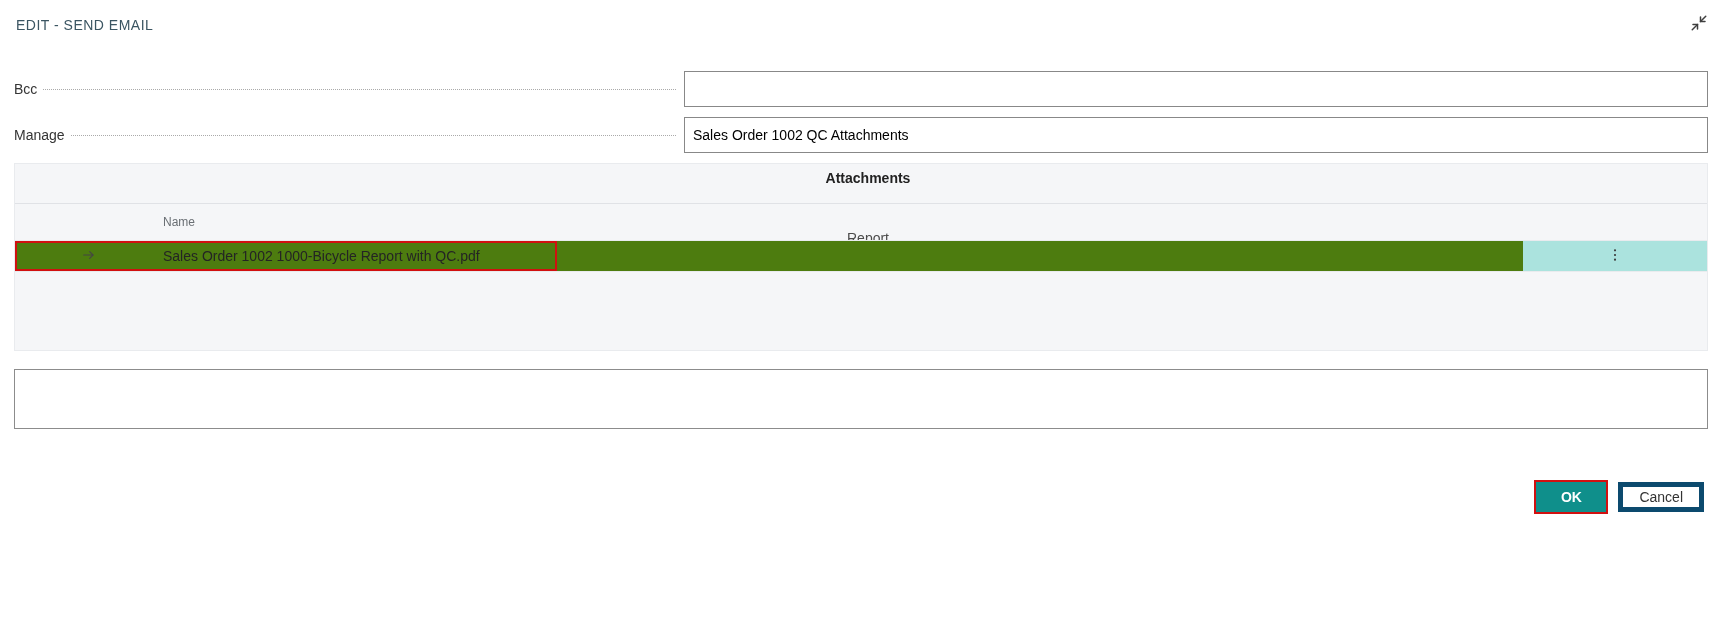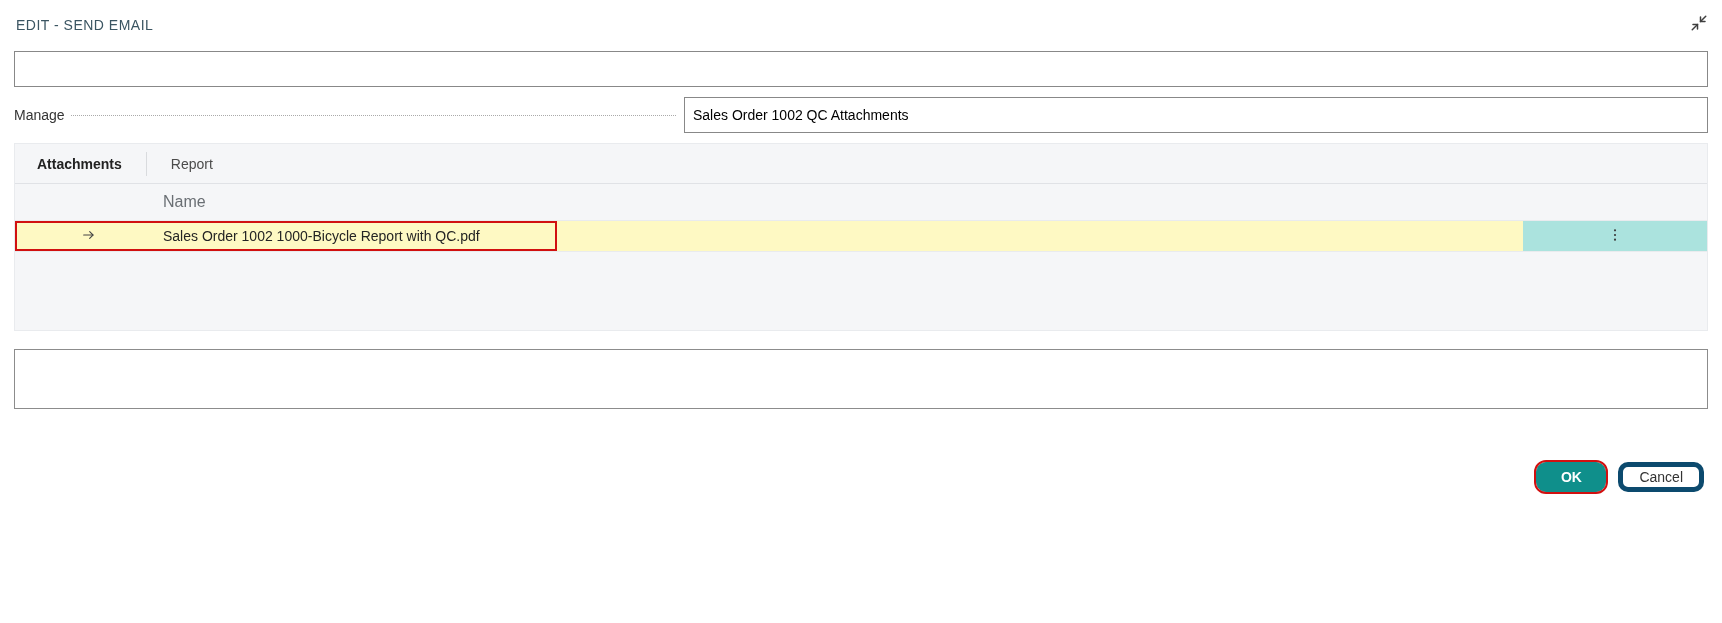--- a/index.html
+++ b/index.html
@@ -12,21 +12,21 @@
     width: 1722px;
   }
   .page {
     padding: 14px 14px 14px 14px;
     position: relative;
   }
   .header {
     display: flex;
     align-items: center;
     justify-content: space-between;
-    margin-bottom: 16px;
+    margin-bottom: 36px;
     padding-left: 2px;
   }
   .title {
     font-size: 14px;
     letter-spacing: 0.5px;
     color: #3b5562;
   }
   .collapse-icon {
     width: 18px; height: 18px;
     cursor: pointer;
@@ -71,20 +71,21 @@
     background: #f5f6f8;
     border: 1px solid #e9ebee;
   }
   .att-toolbar {
     display: flex;
     align-items: center;
     height: 40px;
     border-bottom: 1px solid #e0e2e6;
     padding-left: 14px;
     gap: 16px;
+    flex-direction: column;
   }
   .tab {
     font-size: 14px;
     color: #4b4b4b;
     padding: 6px 8px;
     cursor: pointer;
   }
   .tab.active { font-weight: 600; color: #222; }
   .tab-divider {
     width: 1px; height: 24px;
@@ -92,29 +93,29 @@
   }
 
   .grid-header {
     display: flex;
     align-items: center;
     height: 36px;
   }
   .grid-header .spacer-col { width: 148px; }
   .grid-header .name-col {
     color: #6a6f74;
-    font-size: 16px;
+    font-size: 12px;
   }
 
   .grid-row {
     display: flex;
     align-items: center;
     height: 32px;
     position: relative;
-    background: #fef9c3;
+    background: #4d7c0f;
     border-top: 1px solid #e9ebee;
     border-bottom: 1px solid #e9ebee;
   }
   .row-selector {
     width: 148px;
     display: flex;
     align-items: center;
     justify-content: center;
   }
   .arrow-icon { width: 16px; height: 16px; color: #454545; }
@@ -162,21 +163,21 @@
     gap: 12px;
     padding-right: 4px;
   }
   .btn {
     height: 30px;
     min-width: 70px;
     padding: 0 16px;
     font-size: 14px;
     font-family: inherit;
     cursor: pointer;
-    display: flex; align-items:center; justify-content:center;border-radius:10px;
+    display: flex; align-items:center; justify-content:center;
   }
   .btn-ok {
     background: #0f8f8b;
     color: #fff;
     border: 1px solid #0f8f8b;
     outline: 2px solid #d11010;
     outline-offset: 0;
     font-weight: 600;
   }
   .btn-cancel {
@@ -200,20 +201,24 @@
         <path d="M10 20 L10 14 L4 14"></path>
         <path d="M3 21 L10 14"></path>
       </svg>
     </span>
   </div>
 
   
 
 
   <div class="form-row">
+    <div class="form-label-wrap">
+      <span class="form-label">Bcc</span>
+      <span class="dots"></span>
+    </div>
     <input class="form-input" type="text" value="" style="">
   </div>
 
   <div class="form-row">
     <div class="form-label-wrap">
       <span class="form-label">Manage</span>
       <span class="dots"></span>
     </div>
     <input class="form-input" type="text" value="Sales Order 1002 QC Attachments" style="">
   </div>

